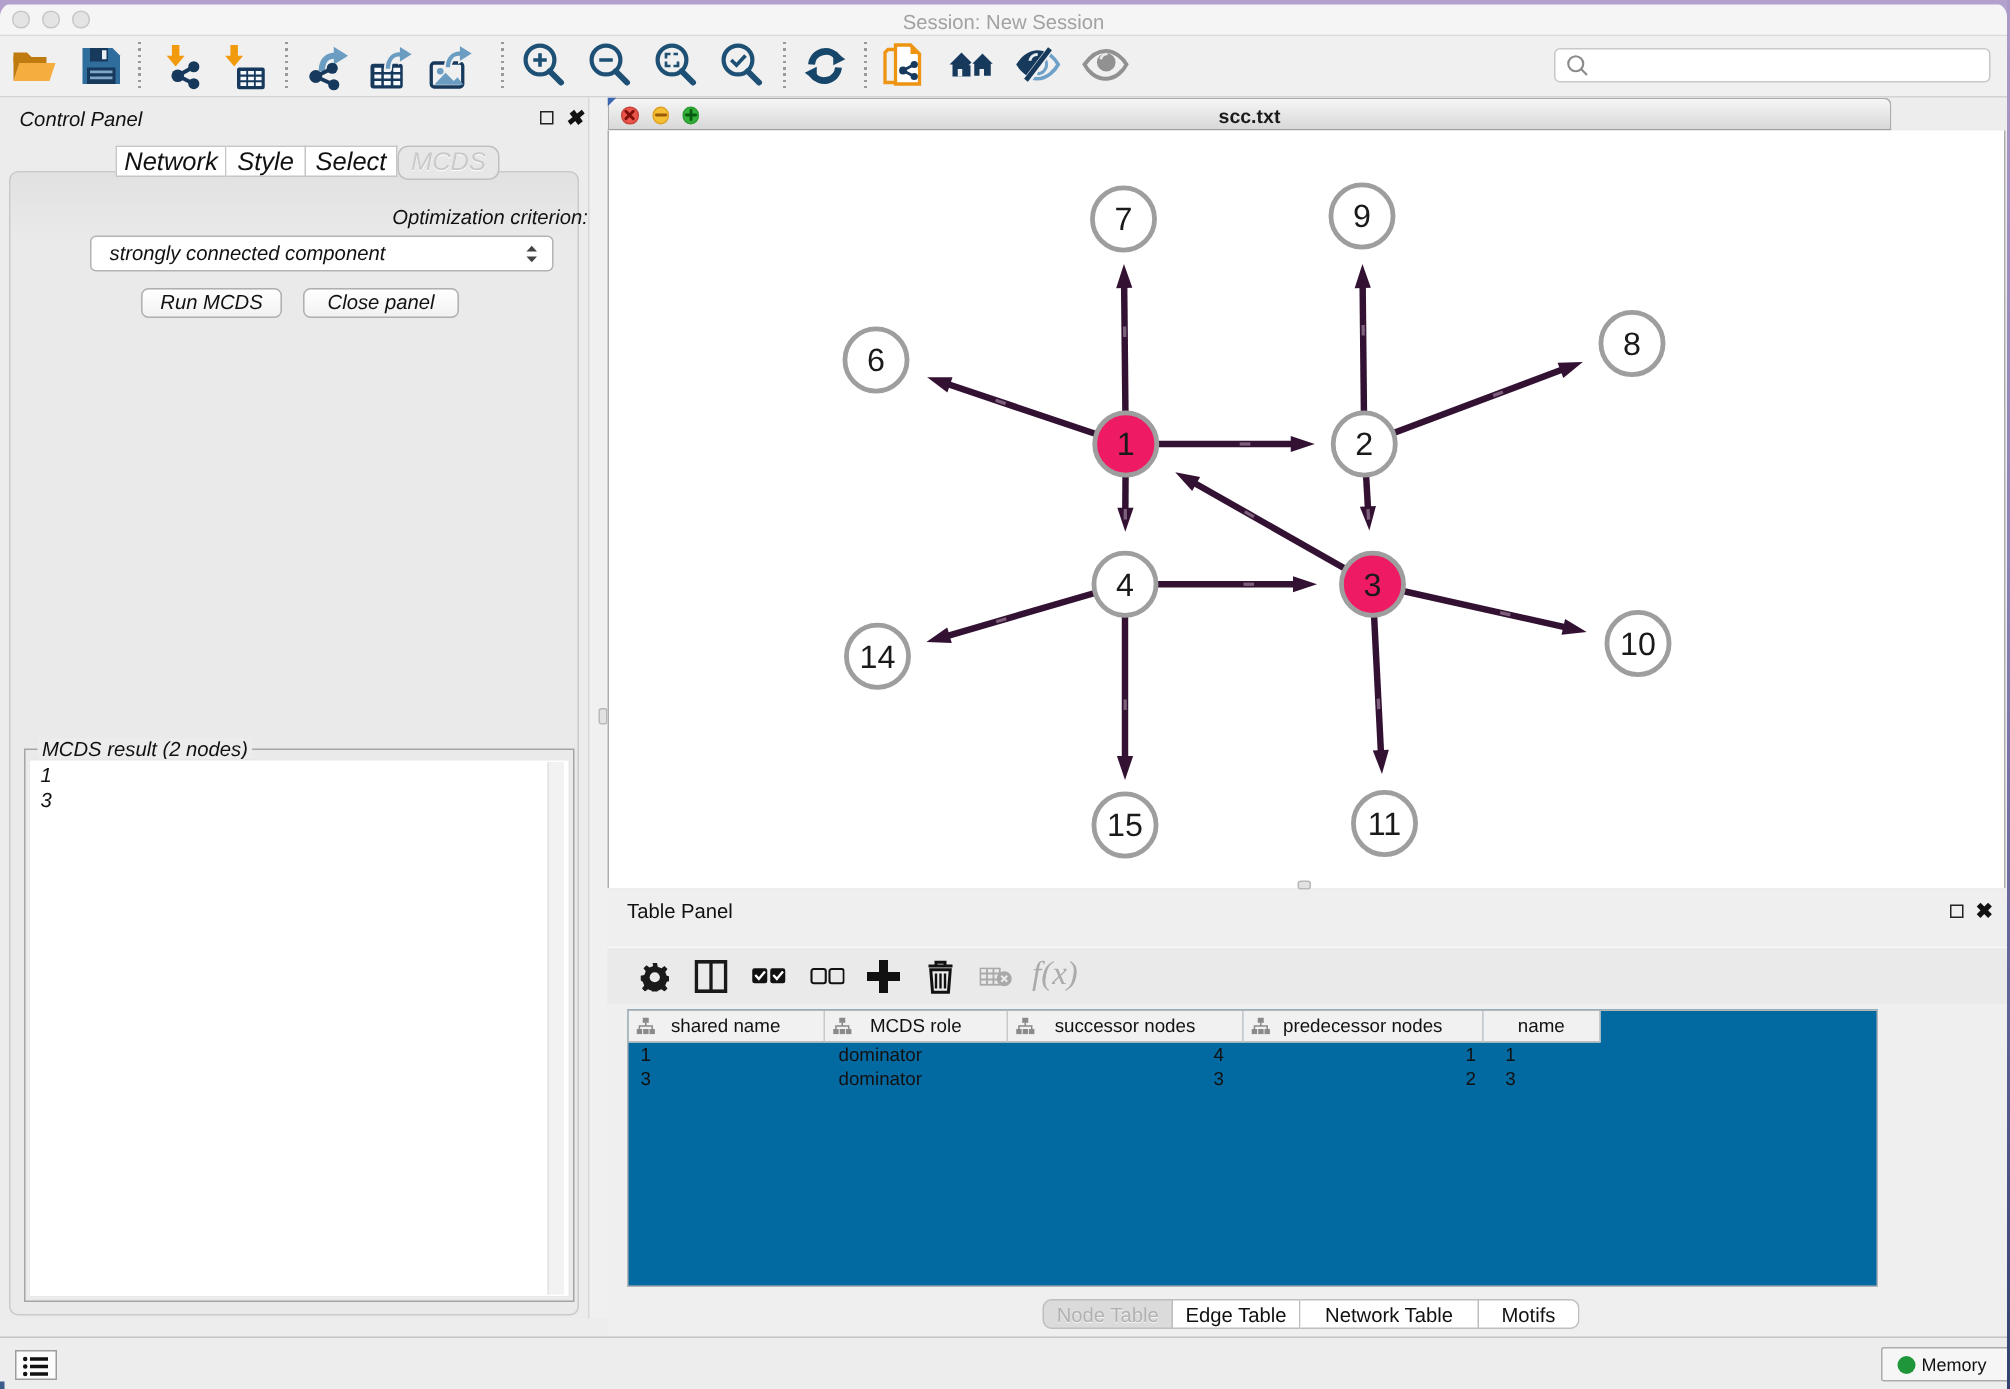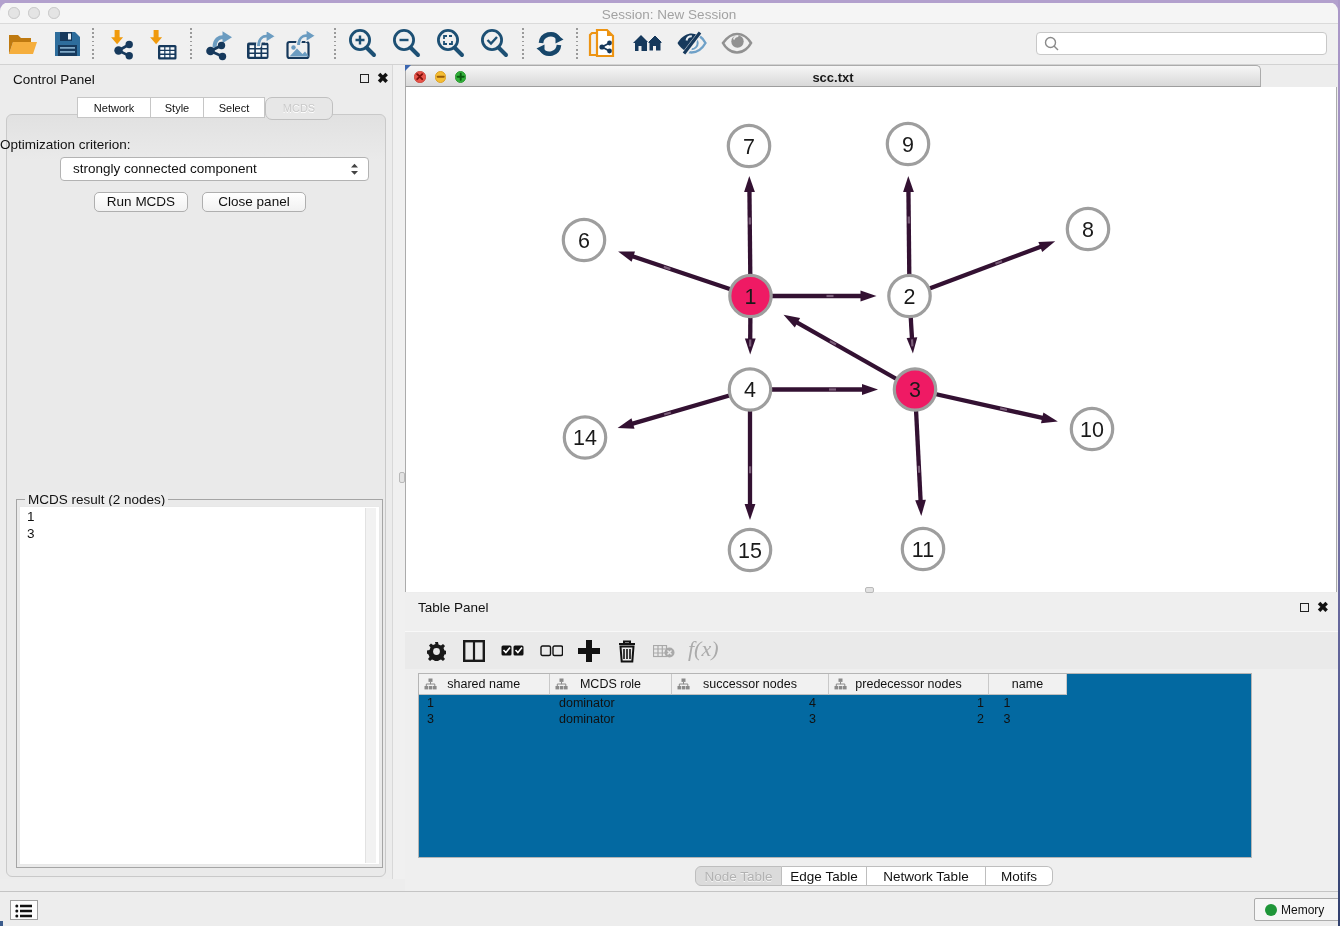--- a/index.html
+++ b/index.html
@@ -14,28 +14,28 @@
 #titlebar .dot { position:absolute; width:11.6px; height:11.6px; border-radius:50%; background:#E4E4E4; border:1px solid #C7C7C7; top:5.4px; }
 #wintitle { width:100%; text-align:center; font-size:13.5px; color:#A2A2A2; margin-top:4.5px; }
 
 
 #toolbar { left:0; top:24px; width:1338px; height:41px; background:#F0F0F0; border-bottom:1px solid #D2D2D2; }
 .tsep { position:absolute; top:4px; height:33px; width:2px; background:repeating-linear-gradient(to bottom, #9A9A9A 0 1.6px, transparent 1.6px 4.2px); }
 .ticon { position:absolute; top:3px; }
 #searchbox { position:absolute; left:1036px; top:8px; width:291px; height:23px; background:#fff; border:1px solid #C8C8C8; border-radius:4px; }
 
 
-#cpanel { left:0; top:65px; width:392px; height:814px; background:#ECECEC; }
+#cpanel { left:0; top:65px; width:392px; height:814px; background:#ECECEC;font-style:italic; }
 #cphead { position:absolute; left:13px; top:7px; font-size:13.5px; color:#111; }
 .sqicon { position:absolute; width:9px; height:9px; border:1.6px solid #222; background:transparent; }
 .xicon { position:absolute; font-size:14px; font-weight:bold; color:#111; }
-.tab { position:absolute; top:32px; height:21px; background:#fff; border:1px solid #C6C6C6; font-size:11px; color:#111; text-align:center; line-height:20px; }
+.tab { position:absolute; top:32px; height:21px; background:#fff; border:1px solid #C6C6C6; font-size:17px; color:#111; text-align:center; line-height:20px; }
 #tabmcds { background:#E7E7E7; border:1px solid #C0C0C0; border-radius:7px; color:#CACACA; text-shadow:0 1px 0 #fff; height:23px; }
 #tabbody { position:absolute; left:6px; top:49px; width:380px; height:763px; border:1px solid #C9C9C9; border-radius:6px; background:linear-gradient(#E1E1E1,#EAEAEA 45px); }
-#optlabel { position:absolute; left:0; top:72px; width:392px; text-align:left; font-size:13.5px; color:#111; }
+#optlabel { position:absolute; left:0; top:72px; width:392px; text-align:right; font-size:13.5px; color:#111; }
 #selbox { position:absolute; left:60px; top:92px; width:309px; height:24px; background:#fff; border:1px solid #B3B3B3; border-radius:4px; font-size:13.5px; color:#111; line-height:22px; padding-left:12px; }
 .btn { position:absolute; top:127px; height:20px; background:linear-gradient(#FFFFFF,#F1F1F1); border:1px solid #AFAFAF; border-radius:5px; font-size:13.5px; color:#111; text-align:center; line-height:18px; }
 #mcdsbox { position:absolute; left:16px; top:434px; width:367px; height:369px; border:1px solid #A5A5A5; }
 #mcdswhite { position:absolute; left:2px; top:6px; width:361px; height:359px; background:#fff; border:1px solid #E8E8E8; font-size:13.5px; color:#111; padding:2px 0 0 7px; line-height:16.5px; }
 #mcdslabel { position:absolute; left:8px; top:-8px; background:#ECECEC; padding:0 3px; font-size:13.5px; color:#111; }
 
 
 #vsplit { left:392px; top:65px; width:13px; height:814px; background:#F0F0F0; border-left:1px solid #D8D8D8; }
 #vgrip { position:absolute; left:6px; top:407px; width:6px; height:11px; background:#E2E2E2; border:1px solid #B9B9B9; border-radius:2px; }
 #hgrip { left:865px; top:587px; width:9px; height:6px; background:#E2E2E2; border:1px solid #B9B9B9; border-radius:2px; z-index:5; }

